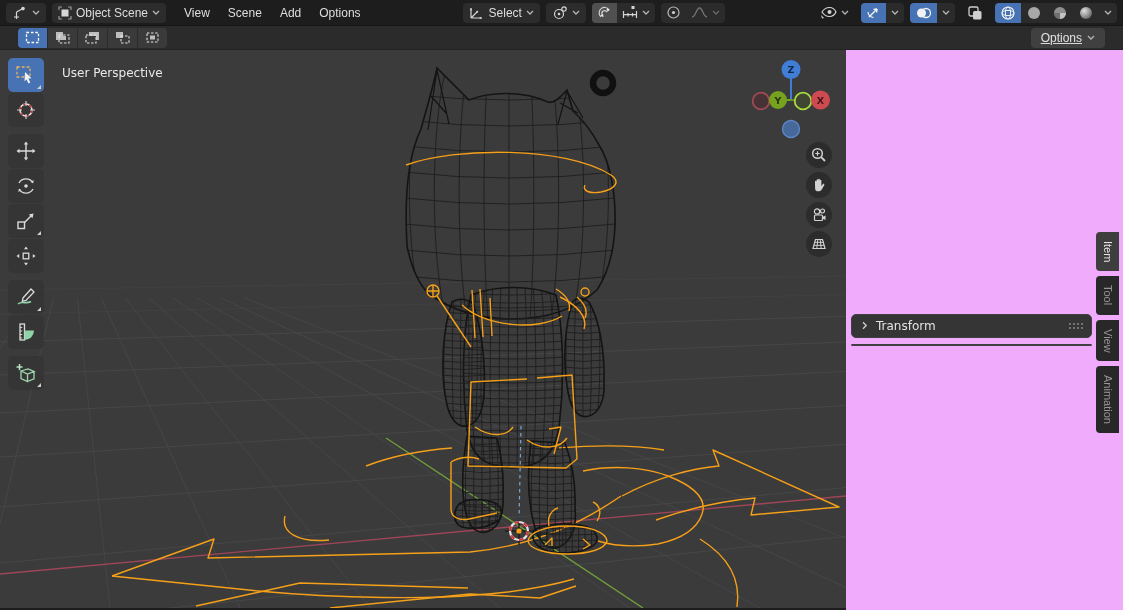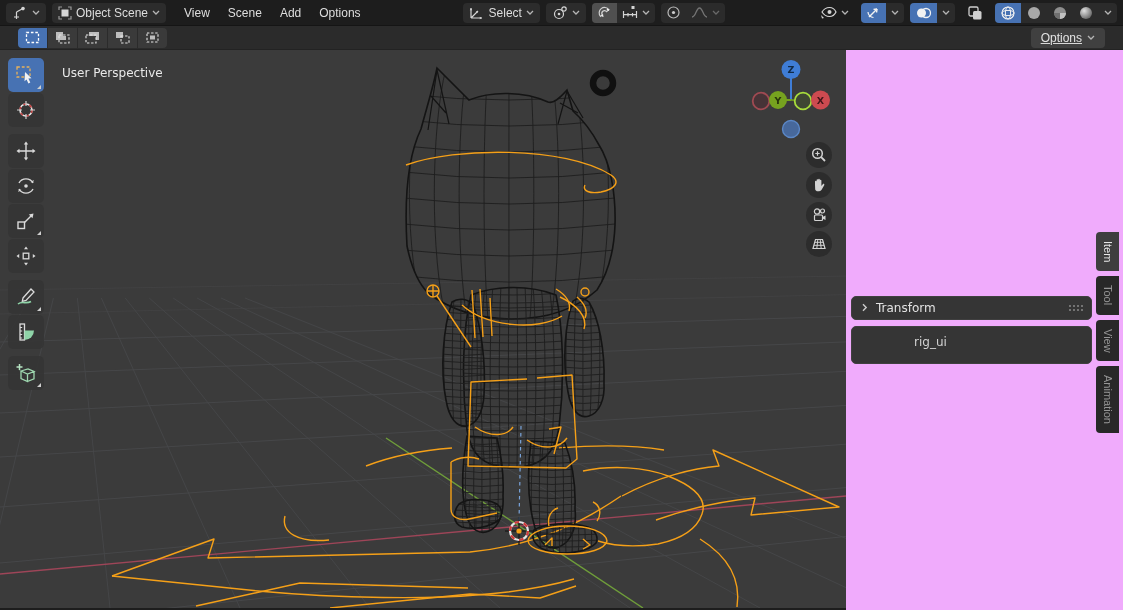--- a/index.html
+++ b/index.html
@@ -538,23 +538,20 @@
         <div class="panel">
           <div class="panel-header">
             <svg class="pchev" viewBox="0 0 9 9">
                 <path d="M3 1.2l3.2 3.3L3 7.8" fill="none"></path>
               </svg>
             <span class="panel-title">Transform</span>
             <span class="grip"></span>
           </div>
         </div>
         <div class="panel">
-          <div class="panel-body">
-            <span>rig_ui</span>
-          </div>
         </div>
       </div>
       <div class="tabcol">
         <button class="tab active">Item</button>
         <button class="tab">Tool</button>
         <button class="tab">View</button>
         <button class="tab">Animation</button>
       </div>
     </aside>
   </div>

